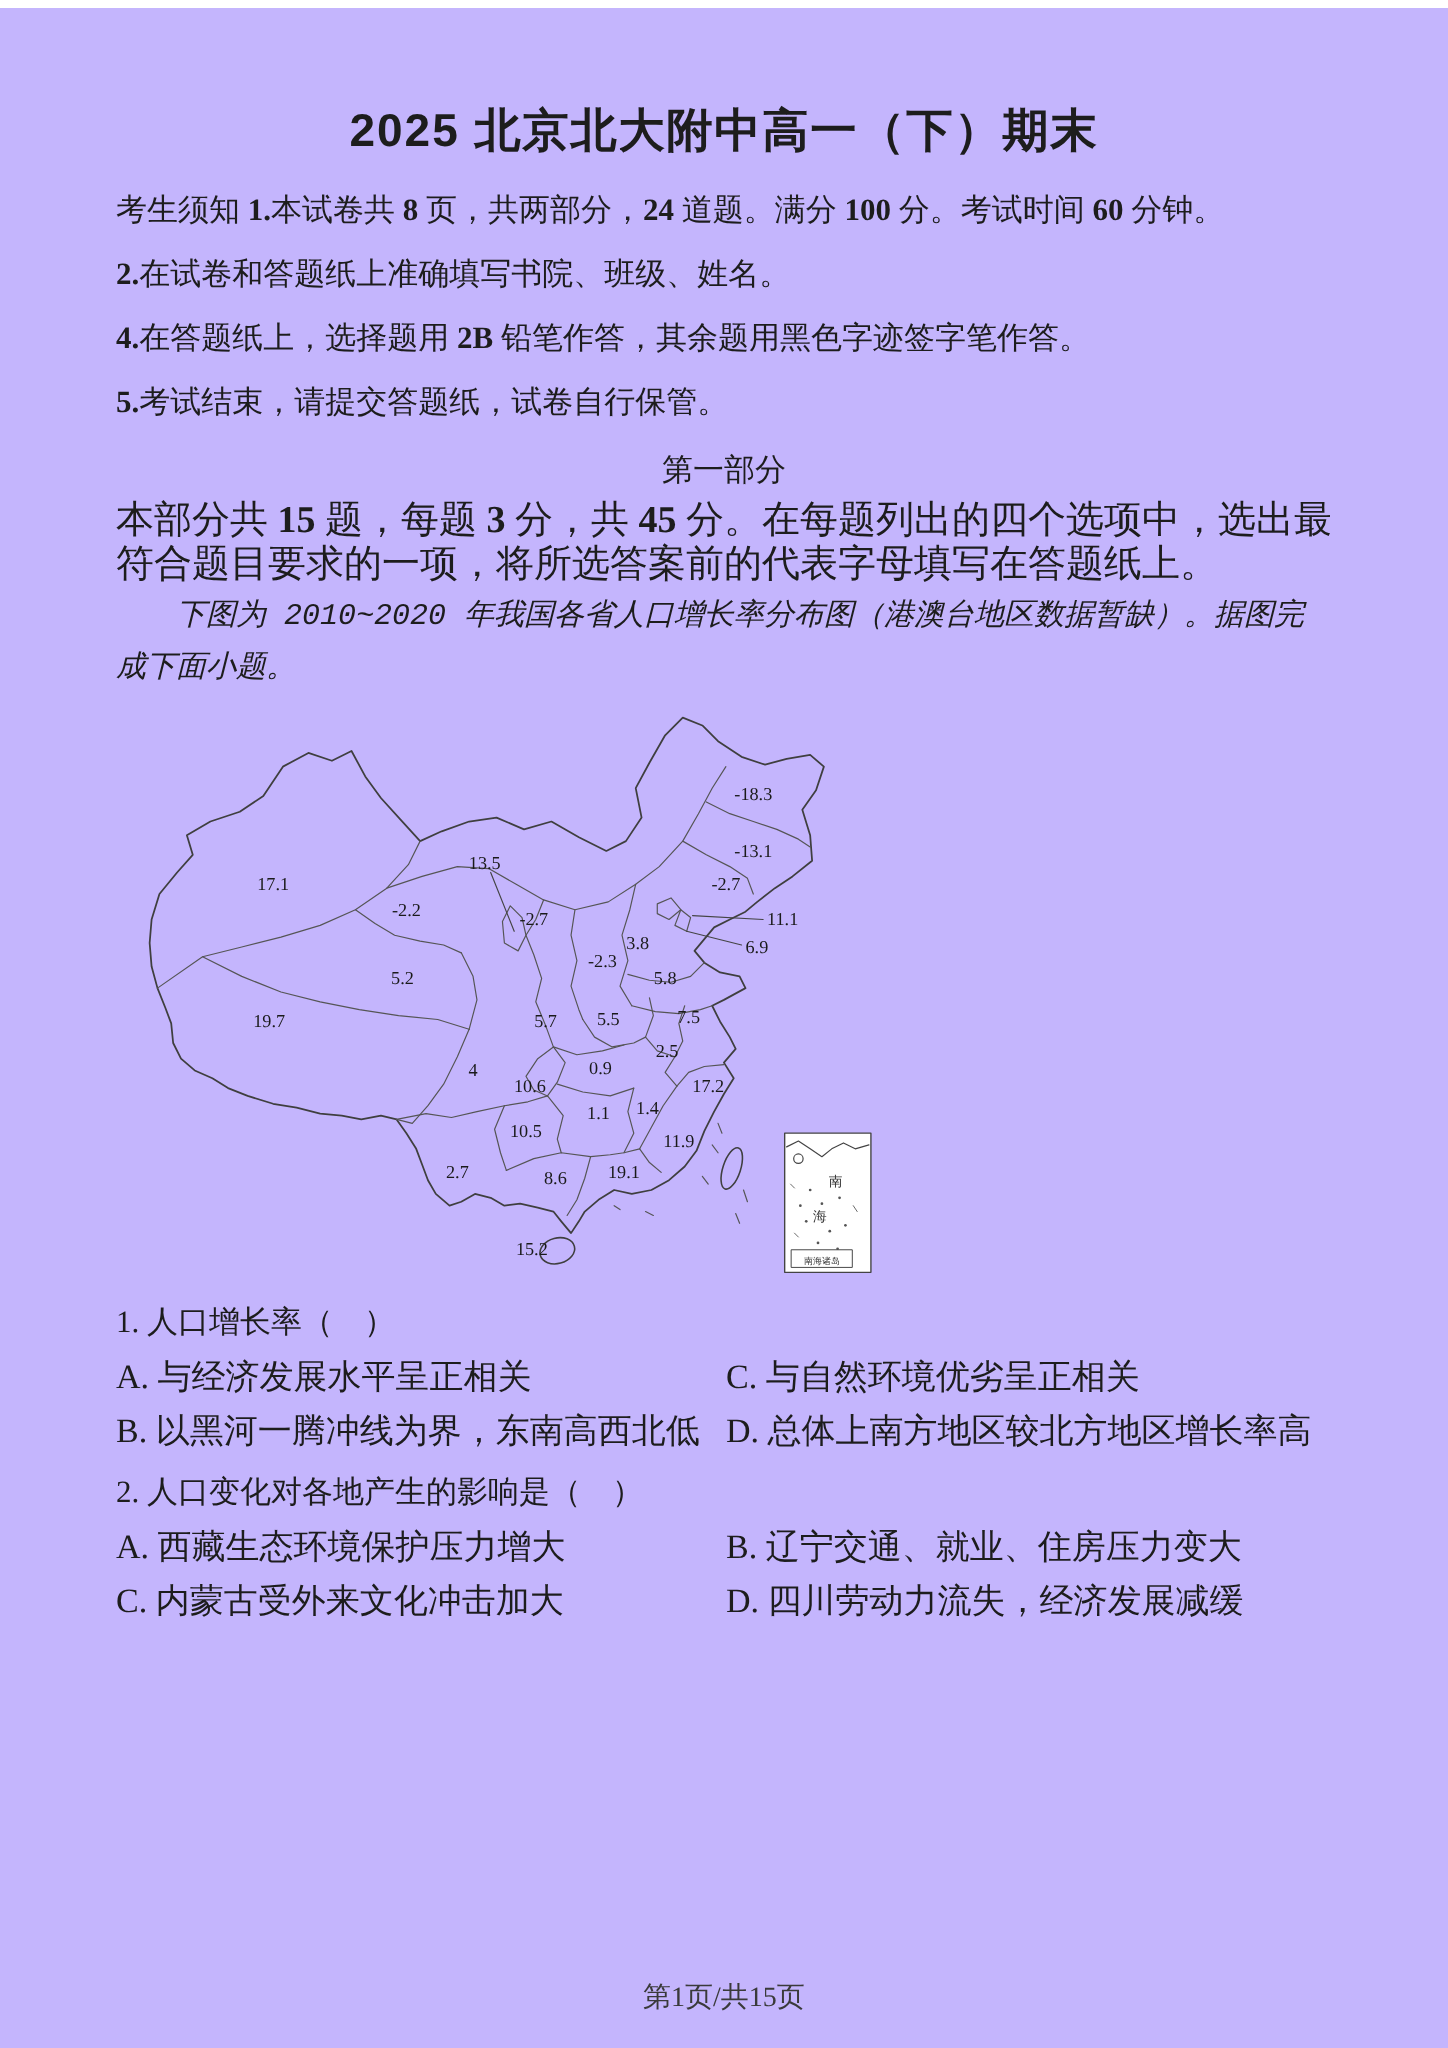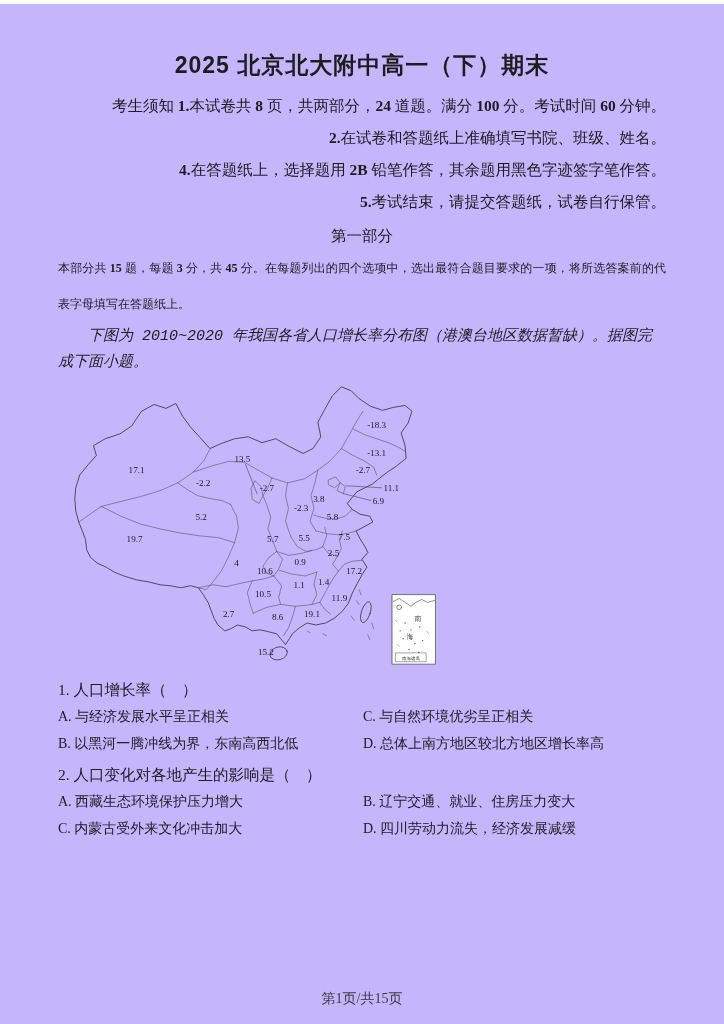--- a/index.html
+++ b/index.html
@@ -14,39 +14,39 @@
     font-family:"Liberation Sans","DejaVu Sans",sans-serif;
     font-weight:bold; font-size:23px; line-height:30px;
     text-align:center; margin:0; letter-spacing:1px;
   }
   .subject {
     font-family:"Liberation Sans","DejaVu Sans",sans-serif;
     font-weight:bold; font-size:23px; line-height:30px;
     text-align:center; margin:20px 0 0 0; letter-spacing:2px;
   }
   .notice { margin-top:10px; }
-  .notice p { margin:0; font-size:15.5px; line-height:32px;text-align:right; }
+  .notice p { margin:0; font-size:15.5px; line-height:32px; }
   .b { font-weight:bold; }
   .part-heading {
     text-align:center; font-size:15.5px; line-height:28px; margin-top:4px;
   }
-  .intro { margin:0; font-size:12px; line-height:36px; text-align:justify; }
+  .intro { margin:0; font-size:19px; line-height:22px; text-align:justify; }
   .kai { font-style:italic;font-family:Liberation Mono, monospace; }
   .caption { margin:2px 0 0 0; font-size:15px; line-height:26px; text-indent:2em; }
   .map-wrap { margin:2px 0 0 6px; line-height:0; }
   .map-wrap svg { display:block; }
   .map-num {
     font-family:"Liberation Serif","DejaVu Serif",serif;
     font-size:9.3px; fill:#1a1a1a;
   }
   .inset-char { font-size:7px; fill:#333; }
   .inset-cap  { font-size:4.6px; fill:#333; }
   .q { margin-top:4px; }
   .q p.stem { margin:0; font-size:15.5px; line-height:27px; }
-  .opts { display:grid; grid-template-columns:305px 1fr; font-size:14px; line-height:27px; }
+  .opts { display:grid; grid-template-columns:305px 1fr; font-size:17px; line-height:27px; }
   .passage { margin:4px 0 0 0; font-size:15px; line-height:31px; text-indent:2em; text-align:justify; }
   .footer {
     position:absolute; bottom:20px; left:0; width:100%;
     text-align:center; font-size:14px; color:#3a3a3a;
   }
 </style>
 </head>
 <body>
 
 <div class="page">

